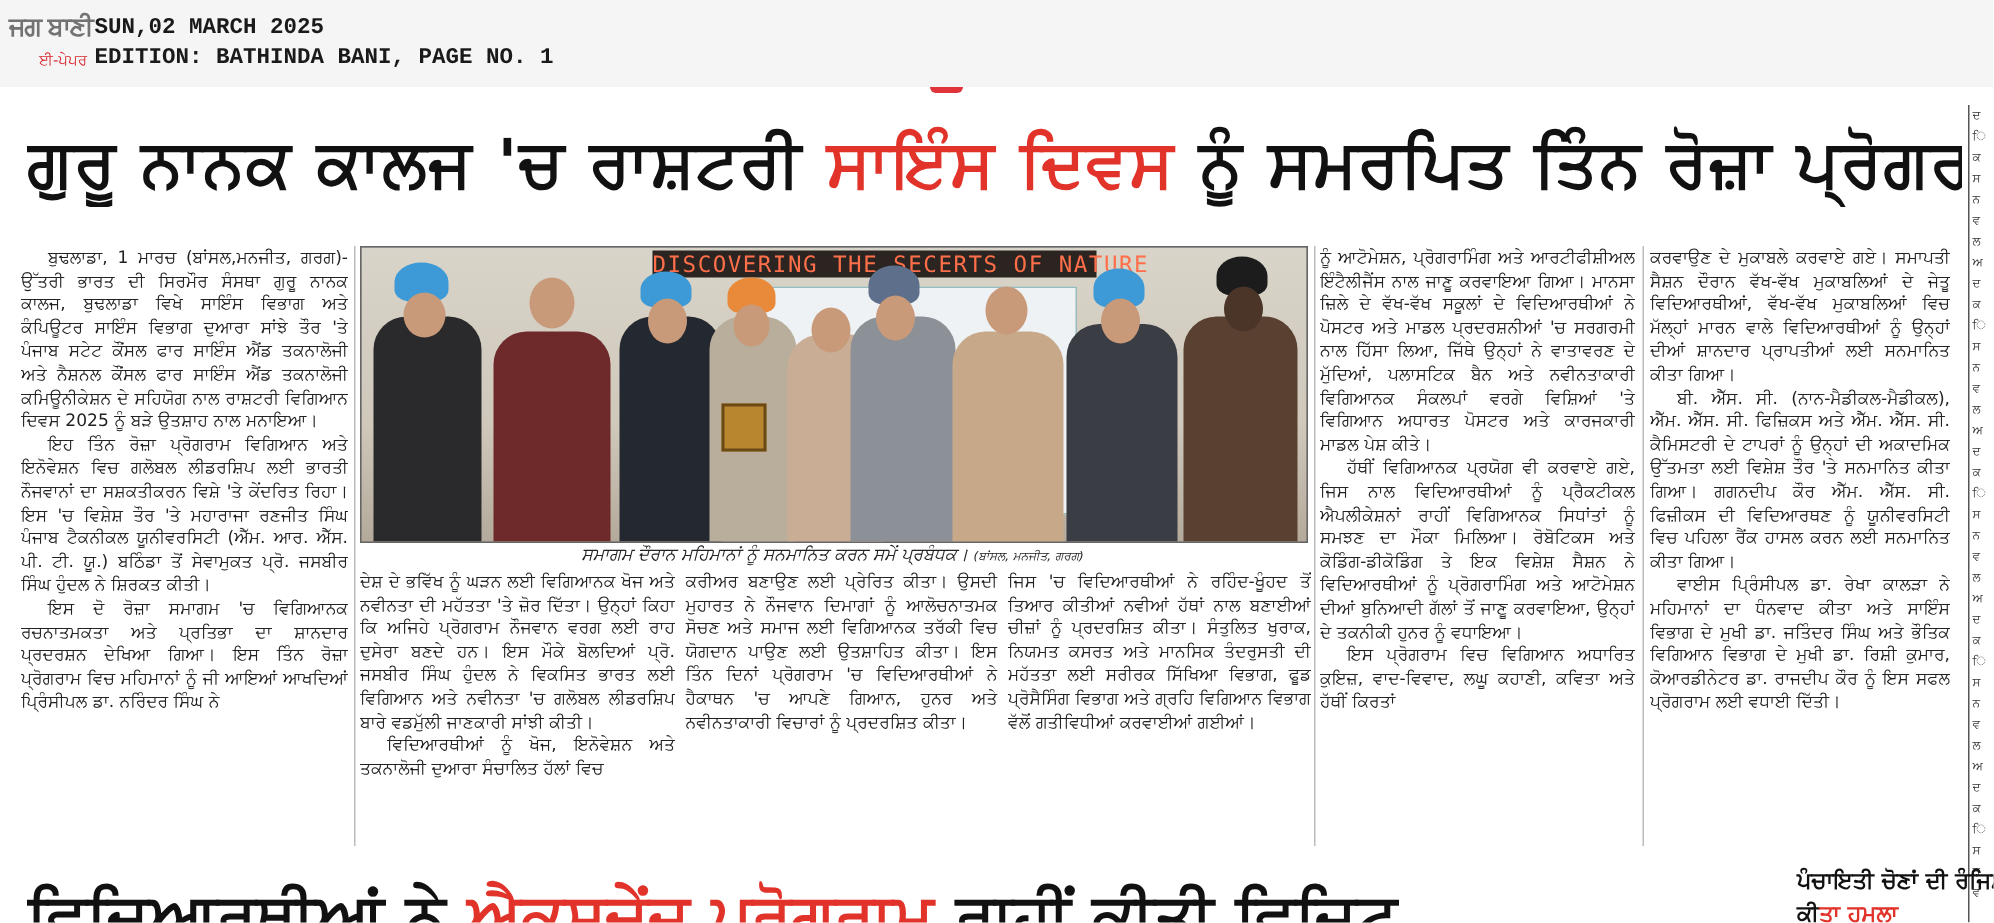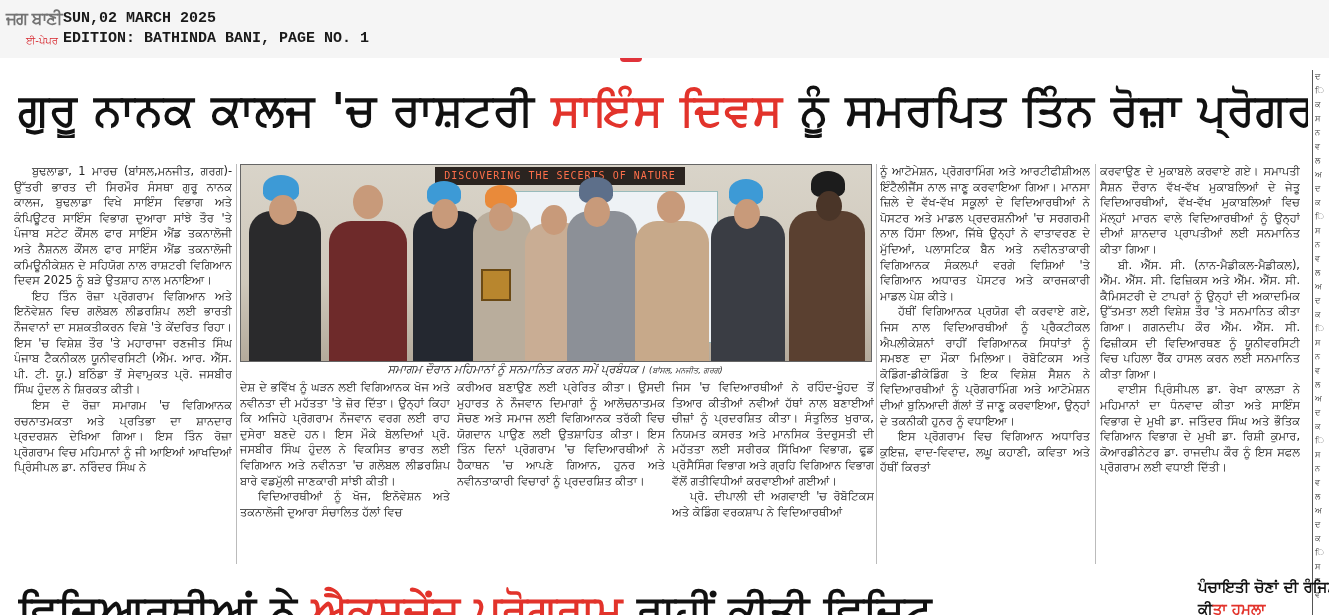--- a/index.html
+++ b/index.html
@@ -16,21 +16,21 @@
   .col{position:absolute;font-family:"DejaVu Sans",sans-serif;font-size:11.4px;line-height:15.6px;color:#222;text-align:justify;overflow:hidden;}
   .col p{margin:0;text-indent:18px;}
   .c1{left:14px;top:106px;width:218px;height:400px;}
   .c2{left:240px;top:322px;width:210px;height:182px;}
   .c3{left:457px;top:322px;width:208px;height:182px;}
   .c4{left:672px;top:322px;width:202px;height:182px;}
   .c5{left:880px;top:106px;width:210px;height:400px;}
   .c6{left:1100px;top:106px;width:200px;height:400px;}
   .photo{position:absolute;left:240px;top:106px;width:630px;height:196px;background:#8a8178;overflow:hidden;border:1px solid #666;}
   .photo .wall{position:absolute;left:0;top:0;width:100%;height:100%;background:linear-gradient(180deg,#d9d4c9 0%,#cfc8bb 60%,#b4aa9b 100%);}
-  .photo .banner{position:absolute;left:194px;top:2px;width:250px;height:18px;background:#2b2420;color:#ff6f4a;font-family:"DejaVu Sans Mono",monospace;font-size:10px;line-height:18px;text-align:center;letter-spacing:1px;white-space:nowrap;}
+  .photo .banner{position:absolute;left:194px;top:2px;width:296px;height:18px;background:#2b2420;color:#ff6f4a;font-family:"DejaVu Sans Mono",monospace;font-size:15px;line-height:18px;text-align:center;letter-spacing:1px;white-space:nowrap;}
   .photo .poster{position:absolute;left:265px;top:26px;width:210px;height:150px;background:#eef2f5;border:1px solid #9bb;}
   .person{position:absolute;bottom:0;border-radius:22px 22px 0 0;}
   .head{position:absolute;border-radius:50%;background:#c89a7a;}
   .turban{position:absolute;border-radius:50% 50% 30% 30%;}
   .caption{position:absolute;left:240px;top:304px;width:630px;text-align:center;font-family:"DejaVu Sans",sans-serif;font-style:italic;font-size:11.5px;color:#222;white-space:nowrap;}
   .caption .credit{font-size:8px;}
   .divider-v{position:absolute;width:1px;background:#bbb;}
   .bottom-headline{position:absolute;left:18px;top:527px;width:1160px;height:40px;font-family:"DejaVu Sans",sans-serif;font-weight:bold;font-size:42px;line-height:52px;color:#111;white-space:nowrap;overflow:hidden;}
   .bottom-headline .hl{color:#e2332b;}
   .side-head{position:absolute;left:1198px;top:518px;width:110px;font-family:"DejaVu Sans",sans-serif;font-weight:bold;font-size:15px;line-height:22px;color:#111;white-space:nowrap;}
@@ -116,21 +116,20 @@
 
   <div class="col c2">
     <p style="text-indent:0">ਦੇਸ਼ ਦੇ ਭਵਿੱਖ ਨੂੰ ਘੜਨ ਲਈ ਵਿਗਿਆਨਕ ਖੋਜ ਅਤੇ ਨਵੀਨਤਾ ਦੀ ਮਹੱਤਤਾ 'ਤੇ ਜ਼ੋਰ ਦਿੱਤਾ। ਉਨ੍ਹਾਂ ਕਿਹਾ ਕਿ ਅਜਿਹੇ ਪ੍ਰੋਗਰਾਮ ਨੌਜਵਾਨ ਵਰਗ ਲਈ ਰਾਹ ਦੁਸੇਰਾ ਬਣਦੇ ਹਨ। ਇਸ ਮੌਕੇ ਬੋਲਦਿਆਂ ਪ੍ਰੋ. ਜਸਬੀਰ ਸਿੰਘ ਹੁੰਦਲ ਨੇ ਵਿਕਸਿਤ ਭਾਰਤ ਲਈ ਵਿਗਿਆਨ ਅਤੇ ਨਵੀਨਤਾ 'ਚ ਗਲੋਬਲ ਲੀਡਰਸ਼ਿਪ ਬਾਰੇ ਵਡਮੁੱਲੀ ਜਾਣਕਾਰੀ ਸਾਂਝੀ ਕੀਤੀ।</p>
     <p>ਵਿਦਿਆਰਥੀਆਂ ਨੂੰ ਖੋਜ, ਇਨੋਵੇਸ਼ਨ ਅਤੇ ਤਕਨਾਲੋਜੀ ਦੁਆਰਾ ਸੰਚਾਲਿਤ ਹੱਲਾਂ ਵਿਚ</p>
   </div>
   <div class="col c3">
     <p style="text-indent:0">ਕਰੀਅਰ ਬਣਾਉਣ ਲਈ ਪ੍ਰੇਰਿਤ ਕੀਤਾ। ਉਸਦੀ ਮੁਹਾਰਤ ਨੇ ਨੌਜਵਾਨ ਦਿਮਾਗਾਂ ਨੂੰ ਆਲੋਚਨਾਤਮਕ ਸੋਚਣ ਅਤੇ ਸਮਾਜ ਲਈ ਵਿਗਿਆਨਕ ਤਰੱਕੀ ਵਿਚ ਯੋਗਦਾਨ ਪਾਉਣ ਲਈ ਉਤਸ਼ਾਹਿਤ ਕੀਤਾ। ਇਸ ਤਿੰਨ ਦਿਨਾਂ ਪ੍ਰੋਗਰਾਮ 'ਚ ਵਿਦਿਆਰਥੀਆਂ ਨੇ ਹੈਕਾਥਨ 'ਚ ਆਪਣੇ ਗਿਆਨ, ਹੁਨਰ ਅਤੇ ਨਵੀਨਤਾਕਾਰੀ ਵਿਚਾਰਾਂ ਨੂੰ ਪ੍ਰਦਰਸ਼ਿਤ ਕੀਤਾ।</p>
   </div>
   <div class="col c4">
     <p style="text-indent:0">ਜਿਸ 'ਚ ਵਿਦਿਆਰਥੀਆਂ ਨੇ ਰਹਿੰਦ-ਖੂੰਹਦ ਤੋਂ ਤਿਆਰ ਕੀਤੀਆਂ ਨਵੀਆਂ ਹੱਥਾਂ ਨਾਲ ਬਣਾਈਆਂ ਚੀਜ਼ਾਂ ਨੂੰ ਪ੍ਰਦਰਸ਼ਿਤ ਕੀਤਾ। ਸੰਤੁਲਿਤ ਖੁਰਾਕ, ਨਿਯਮਤ ਕਸਰਤ ਅਤੇ ਮਾਨਸਿਕ ਤੰਦਰੁਸਤੀ ਦੀ ਮਹੱਤਤਾ ਲਈ ਸਰੀਰਕ ਸਿੱਖਿਆ ਵਿਭਾਗ, ਫੂਡ ਪ੍ਰੋਸੈਸਿੰਗ ਵਿਭਾਗ ਅਤੇ ਗ੍ਰਹਿ ਵਿਗਿਆਨ ਵਿਭਾਗ ਵੱਲੋਂ ਗਤੀਵਿਧੀਆਂ ਕਰਵਾਈਆਂ ਗਈਆਂ।</p>
-    <p>ਪ੍ਰੋ. ਦੀਪਾਲੀ ਦੀ ਅਗਵਾਈ 'ਚ ਰੋਬੋਟਿਕਸ ਅਤੇ ਕੋਡਿੰਗ ਵਰਕਸ਼ਾਪ ਨੇ ਵਿਦਿਆਰਥੀਆਂ</p>
   </div>
 
   <div class="divider-v" style="left:876px;top:106px;height:400px;"></div>
 
   <div class="col c5">
     <p style="text-indent:0">ਨੂੰ ਆਟੋਮੇਸ਼ਨ, ਪ੍ਰੋਗਰਾਮਿੰਗ ਅਤੇ ਆਰਟੀਫੀਸ਼ੀਅਲ ਇੰਟੈਲੀਜੈਂਸ ਨਾਲ ਜਾਣੂ ਕਰਵਾਇਆ ਗਿਆ। ਮਾਨਸਾ ਜ਼ਿਲੇ ਦੇ ਵੱਖ-ਵੱਖ ਸਕੂਲਾਂ ਦੇ ਵਿਦਿਆਰਥੀਆਂ ਨੇ ਪੋਸਟਰ ਅਤੇ ਮਾਡਲ ਪ੍ਰਦਰਸ਼ਨੀਆਂ 'ਚ ਸਰਗਰਮੀ ਨਾਲ ਹਿੱਸਾ ਲਿਆ, ਜਿੱਥੇ ਉਨ੍ਹਾਂ ਨੇ ਵਾਤਾਵਰਣ ਦੇ ਮੁੱਦਿਆਂ, ਪਲਾਸਟਿਕ ਬੈਨ ਅਤੇ ਨਵੀਨਤਾਕਾਰੀ ਵਿਗਿਆਨਕ ਸੰਕਲਪਾਂ ਵਰਗੇ ਵਿਸ਼ਿਆਂ 'ਤੇ ਵਿਗਿਆਨ ਅਧਾਰਤ ਪੋਸਟਰ ਅਤੇ ਕਾਰਜਕਾਰੀ ਮਾਡਲ ਪੇਸ਼ ਕੀਤੇ।</p>
     <p>ਹੱਥੀਂ ਵਿਗਿਆਨਕ ਪ੍ਰਯੋਗ ਵੀ ਕਰਵਾਏ ਗਏ, ਜਿਸ ਨਾਲ ਵਿਦਿਆਰਥੀਆਂ ਨੂੰ ਪ੍ਰੈਕਟੀਕਲ ਐਪਲੀਕੇਸ਼ਨਾਂ ਰਾਹੀਂ ਵਿਗਿਆਨਕ ਸਿਧਾਂਤਾਂ ਨੂੰ ਸਮਝਣ ਦਾ ਮੌਕਾ ਮਿਲਿਆ। ਰੋਬੋਟਿਕਸ ਅਤੇ ਕੋਡਿੰਗ-ਡੀਕੋਡਿੰਗ ਤੇ ਇਕ ਵਿਸ਼ੇਸ਼ ਸੈਸ਼ਨ ਨੇ ਵਿਦਿਆਰਥੀਆਂ ਨੂੰ ਪ੍ਰੋਗਰਾਮਿੰਗ ਅਤੇ ਆਟੋਮੇਸ਼ਨ ਦੀਆਂ ਬੁਨਿਆਦੀ ਗੱਲਾਂ ਤੋਂ ਜਾਣੂ ਕਰਵਾਇਆ, ਉਨ੍ਹਾਂ ਦੇ ਤਕਨੀਕੀ ਹੁਨਰ ਨੂੰ ਵਧਾਇਆ।</p>
     <p>ਇਸ ਪ੍ਰੋਗਰਾਮ ਵਿਚ ਵਿਗਿਆਨ ਅਧਾਰਿਤ ਕੁਇਜ਼, ਵਾਦ-ਵਿਵਾਦ, ਲਘੂ ਕਹਾਣੀ, ਕਵਿਤਾ ਅਤੇ ਹੱਥੀਂ ਕਿਰਤਾਂ</p>
   </div>
 

